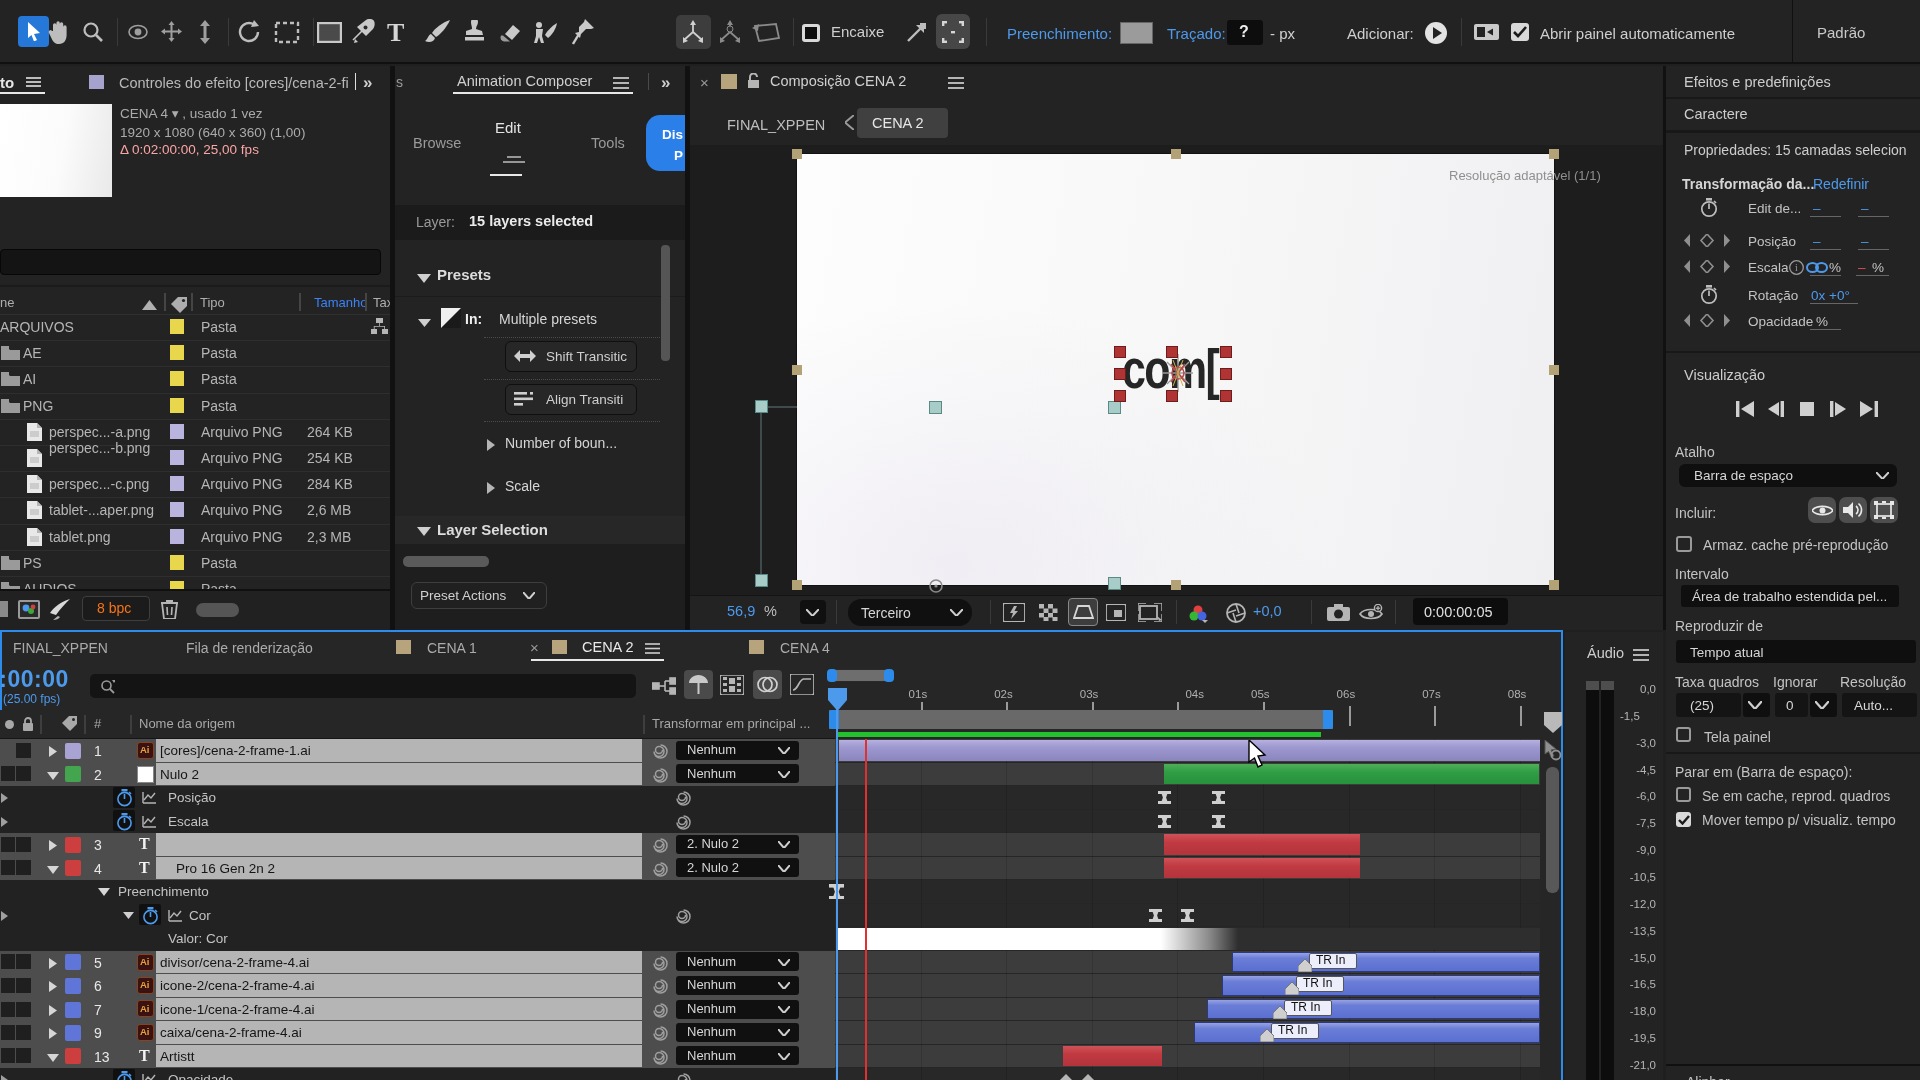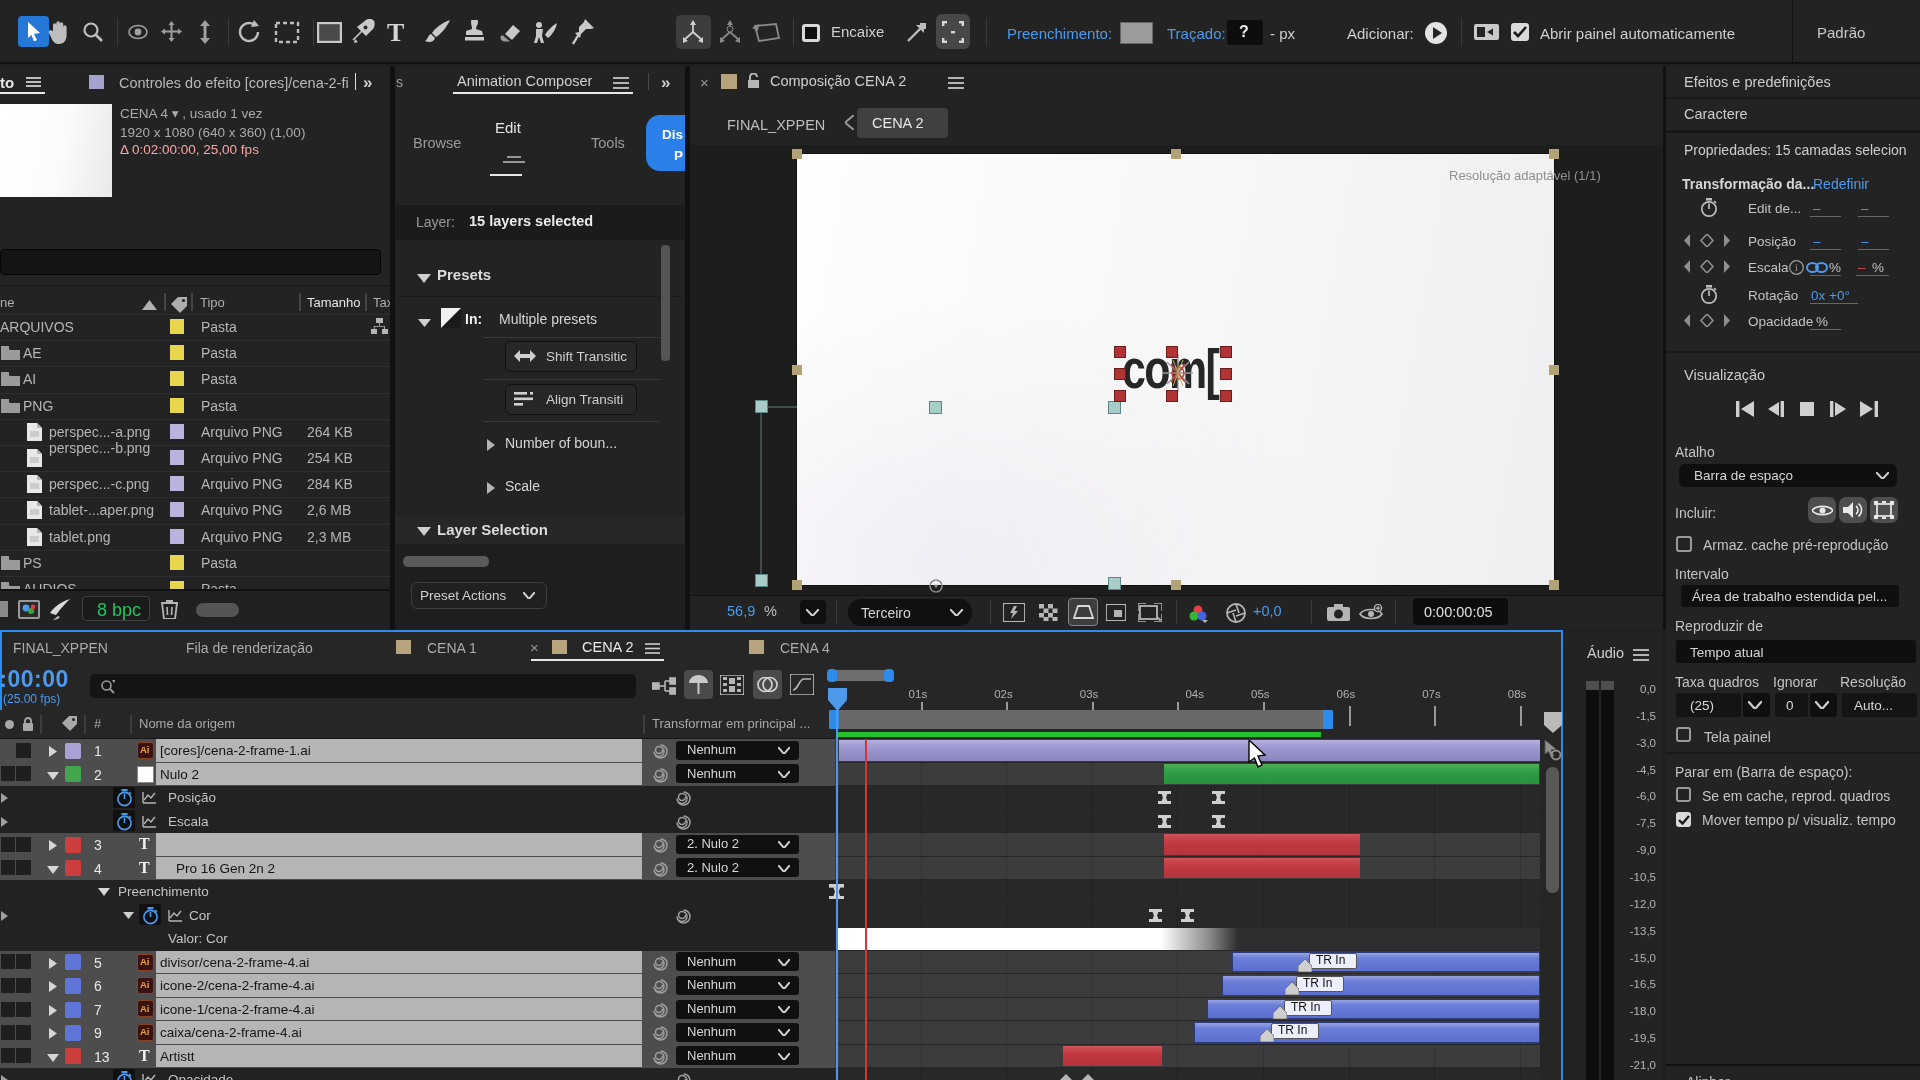--- a/index.html
+++ b/index.html
@@ -167,21 +167,21 @@
       <path d="M7.5,0 L15,10 L0,10 Z" fill="#b0b0b0"></path>
     </svg>
 <div class="ab " style="left:164px;top:293px;width:2px;height:18px;background:#454545"></div>
 <svg class="ab" style="left:170px;top:296px;" width="18" height="17" viewBox="0 0 18 17">
       <path d="M1,8 L8,1 L17,1 L17,10 L10,17 L1,8 Z" fill="#adadad"></path>
       <circle cx="13.5" cy="4.5" r="1.6" fill="#232323"></circle>
     </svg>
 <div class="ab " style="left:191px;top:293px;width:2px;height:18px;background:#454545"></div>
 <div class="tx " style="left:200px;top:296px;font-size:13px;color:#aeaeae;font-weight:400;">Tipo</div>
 <div class="ab " style="left:299px;top:293px;width:2px;height:18px;background:#454545"></div>
-<div class="tx " style="left:307px;top:296px;font-size:13px;color:#e5e5e5;font-weight:400;">Tamanho</div>
+<div class="tx " style="left:314px;top:296px;font-size:13px;color:#3b82f6;font-weight:400;">Tamanho</div>
 <div class="ab " style="left:365px;top:293px;width:2px;height:18px;background:#454545"></div>
 <div class="tx " style="left:373px;top:296px;font-size:13px;color:#aeaeae;font-weight:400;">Tax</div>
 <div class="ab " style="left:0px;top:314px;width:390px;height:1px;background:#303030"></div>
 <div class="tx " style="left:0px;top:319px;font-size:14px;color:#b5b5b5;font-weight:400;">ARQUIVOS</div>
 <div class="ab " style="left:170px;top:319px;width:14px;height:15px;background:#e8d64c"></div>
 <div class="tx " style="left:201px;top:319px;font-size:14px;color:#b5b5b5;font-weight:400;">Pasta</div>
 <svg class="ab" style="left:371px;top:318px;" width="17" height="17" viewBox="0 0 17 17">
       <g fill="#b5b5b5">
         <rect x="5" y="0" width="7" height="5"></rect>
         <rect x="0" y="11" width="6" height="5"></rect>
@@ -290,21 +290,21 @@
       <rect x="2" y="2" width="18" height="15" fill="#2a2a2a"></rect>
       <circle cx="8" cy="8" r="3.4" fill="#4d9aec"></circle>
       <circle cx="13" cy="11" r="3" fill="#3aa83a"></circle>
       <circle cx="15" cy="7" r="2.4" fill="#d04040"></circle>
     </svg>
 <svg class="ab" style="left:50px;top:599px;" width="20" height="21" viewBox="0 0 20 21">
       <path d="M20,0 C12,2 4,8 0,14 L6,16 C10,10 16,4 20,0 Z" fill="#d9d9d9"></path>
       <path d="M8,17 C6,18 5,20 3,21 C6,21 9,20 10,18 Z" fill="#b5b5b5"></path>
     </svg>
 <div class="ab " style="left:82px;top:596px;width:68px;height:25px;background:#1b1b1b;border:1px solid #3e3e3e;border-radius:4px"></div>
-<div class="tx " style="left:97px;top:600px;font-size:18px;color:#22c55e;font-weight:400;">8 bpc</div>
+<div class="tx " style="left:97px;top:600px;font-size:14px;color:#f97316;font-weight:400;">8 bpc</div>
 <svg class="ab" style="left:161px;top:599px;" width="17" height="20" viewBox="0 0 17 20">
       <path d="M1,4 L16,4 L14,20 L3,20 Z" fill="none" stroke="#b5b5b5" stroke-width="1.8"></path>
       <line x1="0" y1="4" x2="17" y2="4" stroke="#b5b5b5" stroke-width="1.8"></line>
       <rect x="5" y="1" width="7" height="2.4" fill="#b5b5b5"></rect>
       <line x1="6" y1="8" x2="6.5" y2="16" stroke="#b5b5b5" stroke-width="1.6"></line>
       <line x1="11" y1="8" x2="10.5" y2="16" stroke="#b5b5b5" stroke-width="1.6"></line>
     </svg>
 <div class="ab " style="left:196px;top:603px;width:43px;height:14px;background:#555555;border-radius:7px"></div>
 <div class="ab " style="left:390px;top:66px;width:5px;height:564px;background:#111111"></div>
 <div class="ab " style="left:395px;top:66px;width:290px;height:564px;background:#232323"></div>
@@ -1202,21 +1202,21 @@
         <line x1="0" y1="1" x2="16" y2="1"></line>
         <line x1="0" y1="6" x2="16" y2="6"></line>
         <line x1="0" y1="11" x2="16" y2="11"></line>
       </g>
     </svg>
 <div class="ab " style="left:1586px;top:681px;width:13px;height:9px;background:#4e4e4e"></div>
 <div class="ab " style="left:1601px;top:681px;width:13px;height:9px;background:#4e4e4e"></div>
 <div class="ab " style="left:1586px;top:690px;width:13px;height:390px;background:#0d0d0d"></div>
 <div class="ab " style="left:1601px;top:690px;width:13px;height:390px;background:#0d0d0d"></div>
 <div class="tx" style="left:1620px;top:683px;width:36px;text-align:right;font-size:11.5px;color:#b5b5b5">0,0</div>
-<div class="tx" style="left:1620px;top:710px;width:36px;text-align:right;font-size:11.5px;color:#b5b5b5">-1,5</div>
+<div class="tx" style="left:1620px;top:710px;width:36px;text-align:left;font-size:11.5px;color:#b5b5b5">-1,5</div>
 <div class="tx" style="left:1620px;top:737px;width:36px;text-align:right;font-size:11.5px;color:#b5b5b5">-3,0</div>
 <div class="tx" style="left:1620px;top:764px;width:36px;text-align:right;font-size:11.5px;color:#b5b5b5">-4,5</div>
 <div class="tx" style="left:1620px;top:790px;width:36px;text-align:right;font-size:11.5px;color:#b5b5b5">-6,0</div>
 <div class="tx" style="left:1620px;top:817px;width:36px;text-align:right;font-size:11.5px;color:#b5b5b5">-7,5</div>
 <div class="tx" style="left:1620px;top:844px;width:36px;text-align:right;font-size:11.5px;color:#b5b5b5">-9,0</div>
 <div class="tx" style="left:1620px;top:871px;width:36px;text-align:right;font-size:11.5px;color:#b5b5b5">-10,5</div>
 <div class="tx" style="left:1620px;top:898px;width:36px;text-align:right;font-size:11.5px;color:#b5b5b5">-12,0</div>
 <div class="tx" style="left:1620px;top:925px;width:36px;text-align:right;font-size:11.5px;color:#b5b5b5">-13,5</div>
 <div class="tx" style="left:1620px;top:952px;width:36px;text-align:right;font-size:11.5px;color:#b5b5b5">-15,0</div>
 <div class="tx" style="left:1620px;top:978px;width:36px;text-align:right;font-size:11.5px;color:#b5b5b5">-16,5</div>

